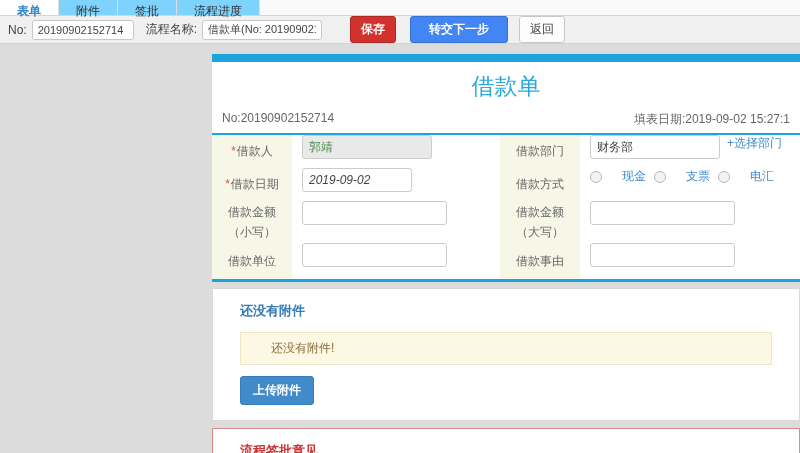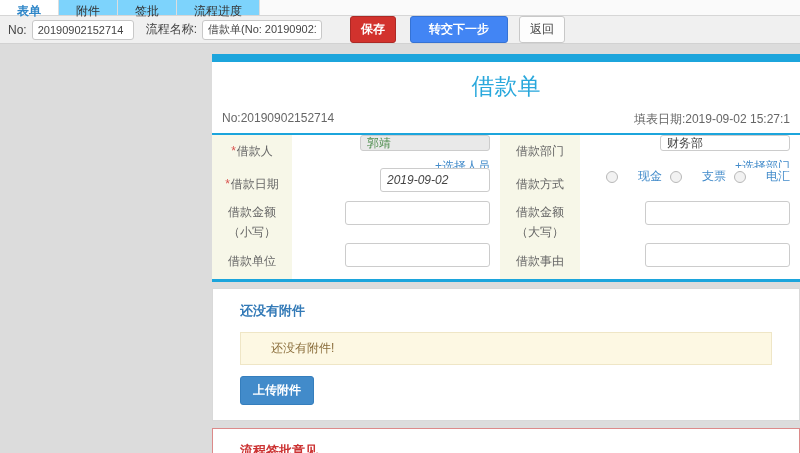--- a/index.html
+++ b/index.html
@@ -26,21 +26,21 @@
   .content { margin-left:212px; padding-top:10px; }
   .panel { background:#fff; }
 
   
   .sheet { border-bottom:3px solid #1ca5dc; }
   .blue-top { height:8px; background:#1ca5dc; }
   .sheet-title { text-align:center; color:#29a8dc; font-size:23px; padding:9px 0 7px; }
   .sheet-meta { display:flex; justify-content:space-between; padding:2px 10px 5px; font-size:12px; color:#666; border-bottom:2px solid #1ca5dc; white-space:nowrap; }
   .form-grid { display:grid; grid-template-columns:80px 208px 80px 1fr; grid-template-rows:33px 33px 42px 36px; }
   .lbl { background:#f7f7e8; display:flex; align-items:center; justify-content:center; text-align:center; color:#666; font-size:12px; padding:10px 5px; line-height:1.7; }
-  .fld { display:flex; align-items:flex-end; padding:0 10px; gap:7px; background:#fff;flex-direction:column; }
+  .fld { display:flex; align-items:flex-start; padding:0 10px; gap:7px; background:#fff; }
   .req { color:#d9534f; margin-right:1px; }
   .inp { height:24px; border:1px solid #ccc; border-radius:3px; padding:0 6px; font-size:12px; background:#fff; color:#444; font-family:"Liberation Sans",sans-serif; }
   .inp.dis { background:#e9e9e9; color:#4e8d4e; }
   .w130 { width:130px; } .w110 { width:110px;font-style:italic; } .w145 { width:145px; }
   .sel-link { color:#428bca; text-decoration:none; font-size:12px; cursor:pointer; }
   .radio-group { display:flex; align-items:center; gap:8px; }
   .radio-opt { display:flex; align-items:center; gap:20px; color:#428bca; cursor:pointer; }
   .radio-circle { width:12px; height:12px; border-radius:50%; border:1px solid #b8b8b8; background:#f2f2f2; display:inline-block; }
 
   
@@ -82,21 +82,20 @@
       <span>No:20190902152714</span>
       <span>填表日期:2019-09-02 15:27:1</span>
     </div>
     <div class="form-grid">
 
       <div class="lbl">
         <span><span class="req">*</span><span>借款人</span></span>
       </div>
       <div class="fld">
         <input class="inp dis w130" type="text" value="郭靖" style="">
-        <a class="sel-link">+选择人员</a>
       </div>
       <div class="lbl">借款部门</div>
       <div class="fld">
         <input class="inp w130" type="text" value="财务部" style="">
         <a class="sel-link">+选择部门</a>
       </div>
 
       <div class="lbl">
         <span><span class="req">*</span><span>借款日期</span></span>
       </div>

